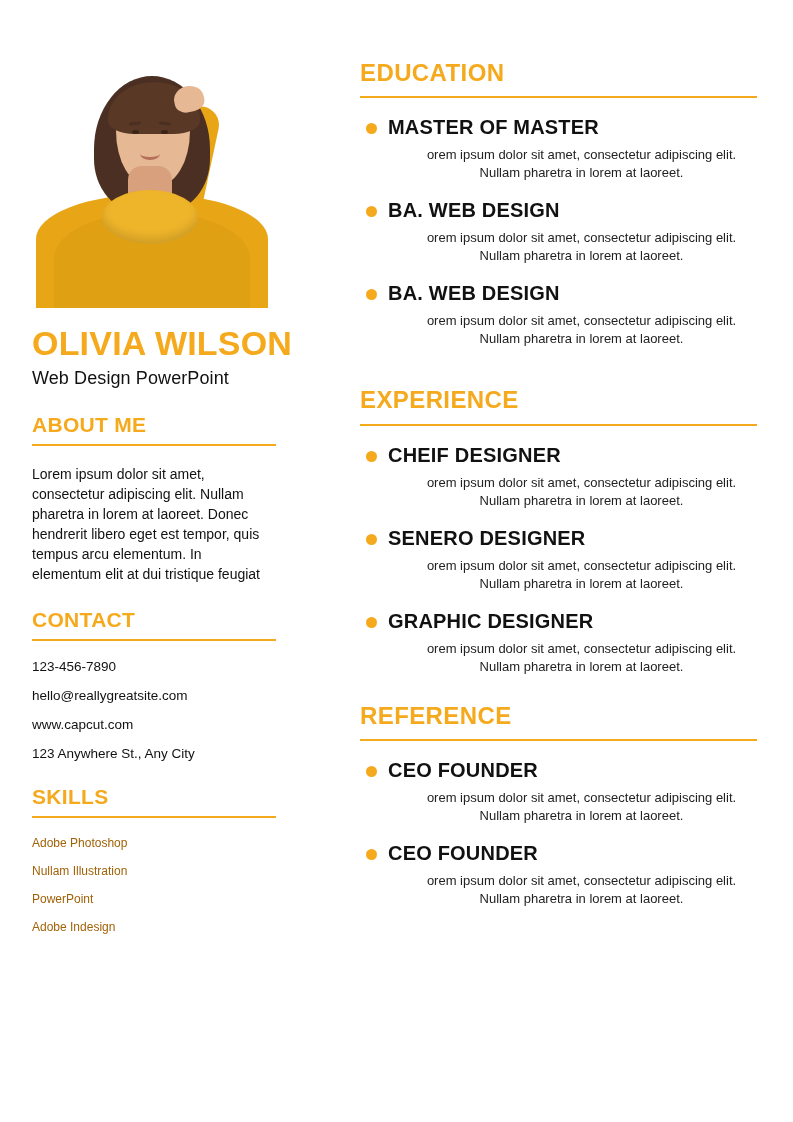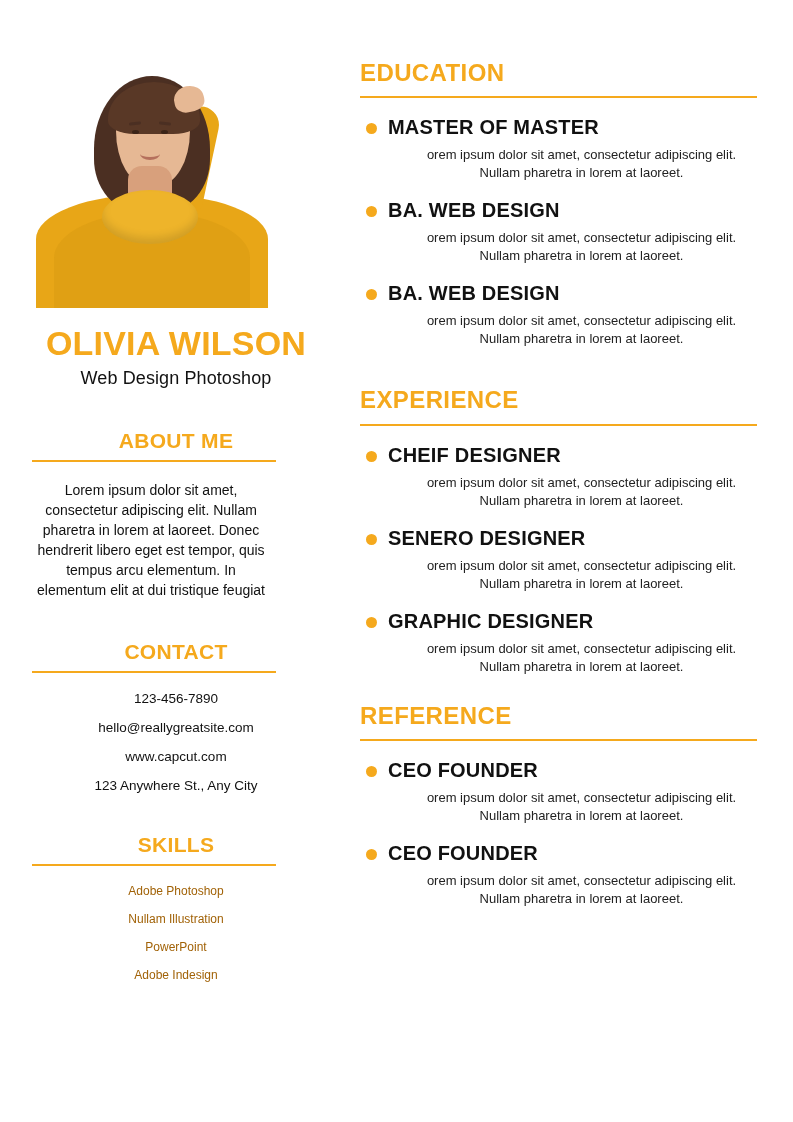--- a/index.html
+++ b/index.html
@@ -22,21 +22,20 @@
     box-sizing: border-box;
     display: flex;
     flex-direction: row;
   }
 
   
   .left-col {
     width: 320px;
     padding: 62px 0 0 28px;
     box-sizing: border-box;
-    text-align: center;
   }
 
   .photo-frame {
     width: 248px;
     height: 246px;
     overflow: hidden;
     position: relative;
     background: #ffffff;
   }
   
@@ -164,21 +163,21 @@
     letter-spacing: .2px;
     line-height: 1.05;
   }
   .role {
     margin: 6px 0 0 4px;
     font-size: 18px;
     color: #111111;
     letter-spacing: .1px;
   }
 
-  .side-section { margin-top: 40px; padding-left: 4px; }
+  .side-section { margin-top: 24px; padding-left: 4px; }
   .side-heading {
     font-size: 21px;
     font-weight: bold;
     color: #f5a91d;
     letter-spacing: .3px;
     margin: 0 0 7px 0;
   }
   .side-rule {
     width: 244px;
     height: 2px;
@@ -276,21 +275,21 @@
         <div class="p-eye l"></div>
         <div class="p-eye r"></div>
         <div class="p-smile"></div>
         <div class="p-neck"></div>
         <div class="p-collar"></div>
         <div class="p-hand"></div>
       </div>
     </div>
 
     <div class="name">OLIVIA WILSON</div>
-    <div class="role">Web Design Photoshop</div>
+    <div class="role">Web Design PowerPoint</div>
 
     <div class="side-section">
       <div class="side-heading">ABOUT ME</div>
       <div class="side-rule"></div>
       <p class="about-text">Lorem ipsum dolor sit amet, consectetur adipiscing elit. Nullam pharetra in lorem at laoreet. Donec hendrerit libero eget est tempor, quis tempus arcu elementum. In elementum elit at dui tristique feugiat</p>
     </div>
 
     <div class="side-section">
       <div class="side-heading">CONTACT</div>
       <div class="side-rule"></div>

